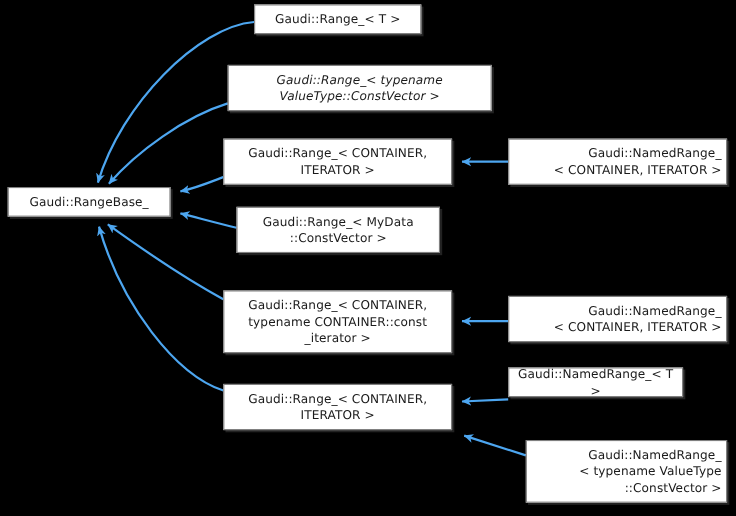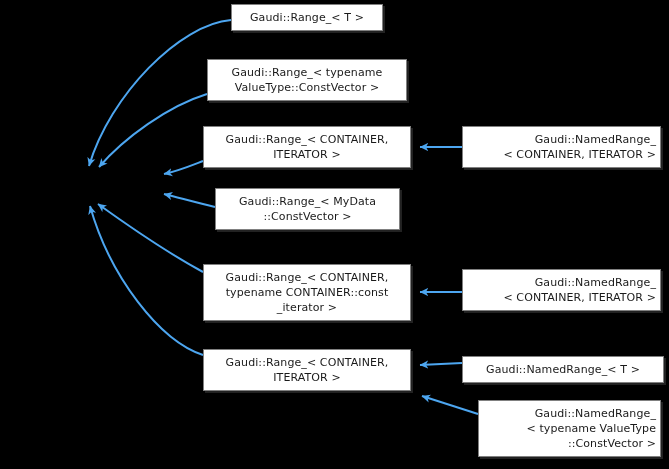--- a/index.html
+++ b/index.html
@@ -71,26 +71,29 @@
     </g>
 
     <g fill="none" stroke="#4da6f0" stroke-width="2">
       <path d="M462,147 L420,147" marker-end="url(#arrowhead)"></path>
       <path d="M462,292 L420,292" marker-end="url(#arrowhead)"></path>
       <path d="M462,363 L420,365" marker-end="url(#arrowhead)"></path>
       <path d="M478,414 L422,396" marker-end="url(#arrowhead)"></path>
     </g>
   </svg>
 
+  <div class="node-box" style="left:7px; top:170px; width:148px; height:27px;">
+    <span class="node-label">Gaudi::RangeBase_</span>
+  </div>
 
   <div class="node-box" style="left:231px; top:4px; width:152px; height:27px;">
     <span class="node-label">Gaudi::Range_&lt; T &gt;</span>
   </div>
 
-  <div class="node-box" style="left:207px; top:59px; width:200px; height:42px;">
+  <div class="node-box" style="left:207px; top:59px; width:240px; height:42px;font-style:italic;">
     <span class="node-label">Gaudi::Range_&lt; typename
 ValueType::ConstVector &gt;</span>
   </div>
 
   <div class="node-box" style="left:203px; top:126px; width:208px; height:42px;">
     <span class="node-label">Gaudi::Range_&lt; CONTAINER,
 ITERATOR &gt;</span>
   </div>
 
   <div class="node-box" style="left:215px; top:188px; width:185px; height:42px;">
@@ -112,21 +115,21 @@
   <div class="node-box" style="left:462px; top:126px; width:199px; height:42px;">
     <span class="node-label left">Gaudi::NamedRange_
 &lt; CONTAINER, ITERATOR &gt;</span>
   </div>
 
   <div class="node-box" style="left:462px; top:269px; width:199px; height:42px;">
     <span class="node-label left">Gaudi::NamedRange_
 &lt; CONTAINER, ITERATOR &gt;</span>
   </div>
 
-  <div class="node-box" style="left:462px; top:356px; width:202px; height:27px;">
+  <div class="node-box" style="left:462px; top:334px; width:159px; height:27px;">
     <span class="node-label">Gaudi::NamedRange_&lt; T &gt;</span>
   </div>
 
   <div class="node-box" style="left:478px; top:400px; width:183px; height:57px;">
     <span class="node-label left">Gaudi::NamedRange_
 &lt; typename ValueType
 ::ConstVector &gt;</span>
   </div>
 
 </div>

